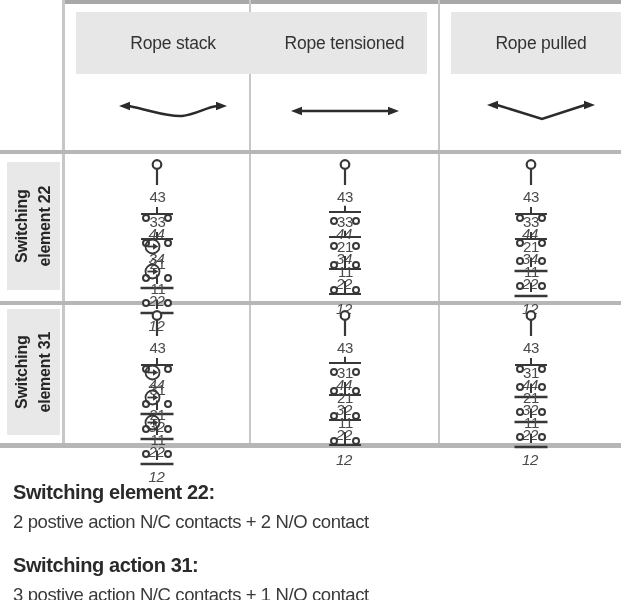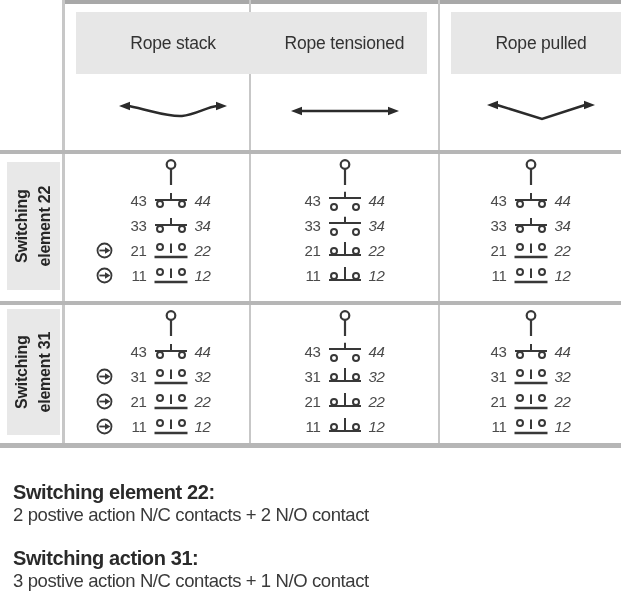--- a/index.html
+++ b/index.html
@@ -34,33 +34,33 @@
   .vtext { transform:rotate(-90deg); white-space:nowrap; text-align:center;
            font-weight:bold; font-size:16px; line-height:1.45; color:#262626; letter-spacing:-0.2px; }
 
   
   .rcell { position:absolute; display:flex; flex-direction:column; align-items:center; }
   .r0 { top:154px; height:147px; } .r1 { top:305px; height:138px; }
   .c0 { left:65px;  width:184px; }
   .c1 { left:251px; width:187px; }
   .c2 { left:440px; width:181px; }
   .diagram { display:flex; flex-direction:column; padding-top:4px; }
-  .crow { display:flex; align-items:center; height:25px; }
+  .crow { display:flex; align-items:center; height:25px;flex-direction:column; }
   .actuator-row { height:30px; align-items:flex-start; }
   .slot-pos { width:17px; margin-right:10px; display:flex; align-items:center; }
   .numL { width:24px; text-align:right; margin-right:7px; }
   .numR { width:24px; text-align:left;  margin-left:7px;font-style:italic; }
   .numL,.numR { font-size:15px; color:#4a4a4a; letter-spacing:-0.3px; }
   .csym { width:34px; display:flex; justify-content:center; }
 
   
   .notes { position:absolute; left:13px; top:481px; }
   .note  { margin-bottom:21px; }
   .note-title { font-weight:bold; font-size:20px; color:#2a2a2a; letter-spacing:-0.4px; }
-  .note-body  { font-size:18.5px; color:#3a3a3a; letter-spacing:-0.4px; }
+  .note-body  { font-size:18.5px; color:#3a3a3a; letter-spacing:-0.4px; margin-top:7px; }
 </style>
 </head>
 <body>
 
 <div class="canvas">
 
   <div class="top-bar"></div>
   <div class="vline v1"></div>
   <div class="vline v2"></div>
   <div class="vline v3"></div>

